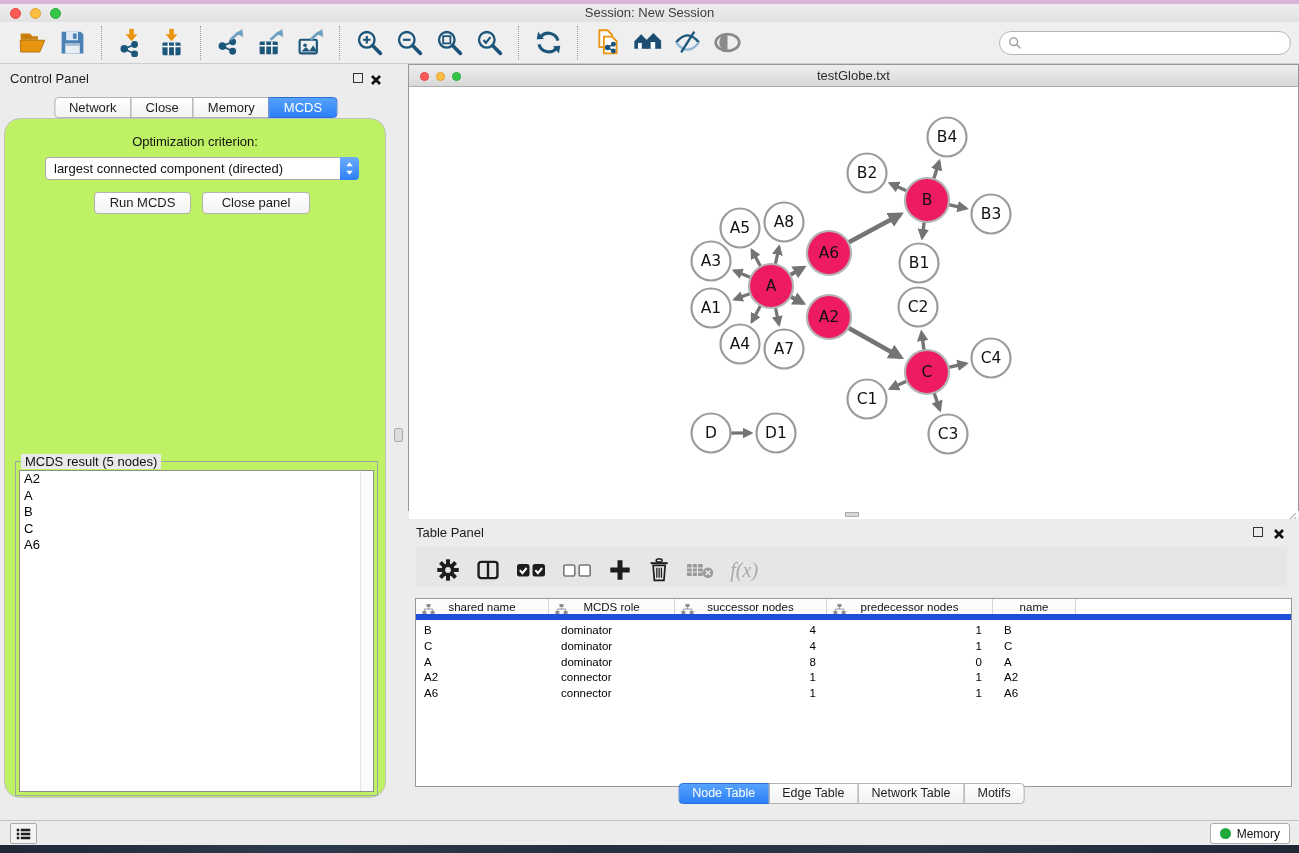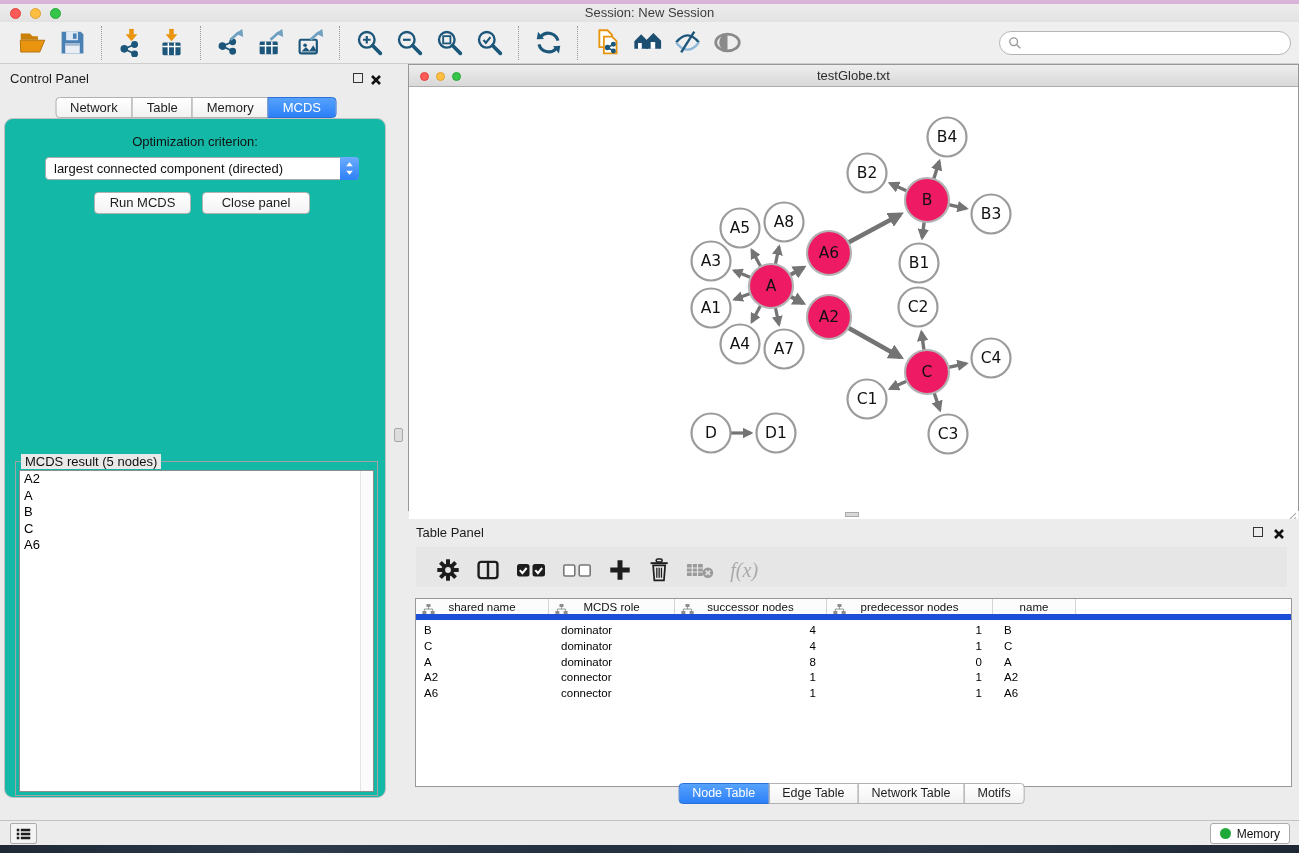--- a/index.html
+++ b/index.html
@@ -39,22 +39,22 @@
   #control-panel .float-btn { right:28px; } #control-panel .close-btn { right:9px; }
 
   .seg-row { position:absolute; display:flex; }
   #cp-tabs { left:50%; transform:translateX(-50%); top:33px; }
   .seg { height:21px; line-height:19px; padding:0 14px; background:linear-gradient(#ffffff,#f2f2f2);
     border:1px solid #b2b2b2; margin-left:-1px; font-size:13px; color:#1d1d1d; white-space:nowrap; }
   .seg:first-child { border-radius:4px 0 0 4px; margin-left:0; }
   .seg:last-child { border-radius:0 4px 4px 0; }
   .seg.active { background:linear-gradient(#56a2fd,#2c80f7); border-color:#2a70d8; color:#fff; }
 
-  #cp-box { position:absolute; left:4px; right:5px; top:54px; bottom:22px; background:#14b8a6;
-    border:1px solid #c2c2c2; border-radius:9px; }
+  #cp-box { position:absolute; left:4px; right:5px; top:54px; bottom:22px; background:#bef264;
+    border:1px solid #c2c2c2; border-radius:16px; }
   #opt-label { position:absolute; left:0; right:0; top:15px; text-align:center; font-size:13px; color:#111; }
   #criterion { position:absolute; left:40px; top:38px; width:314px; height:23px; background:#fff;
     border:1px solid #ababab; border-radius:4px; display:flex; align-items:center; }
   #criterion .val { flex:1; font-size:13px; color:#111; padding-left:8px; white-space:nowrap; overflow:hidden; }
   #criterion .stepper { width:19px; height:23px; margin:-1px -1px -1px 0; border-radius:0 4px 4px 0;
     background:linear-gradient(#6cacfd,#2d80f7); display:flex; align-items:center; justify-content:center; }
   #criterion .stepper svg { width:9px; height:15px; }
   .cp-btn { position:absolute; top:73px; height:22px; background:linear-gradient(#ffffff,#f3f3f3);
     border:1px solid #b2b2b2; border-radius:4px; font-size:13px; color:#1d1d1d; text-align:center; line-height:20px; }
   #run-btn { left:89px; width:97px; }
@@ -298,21 +298,21 @@
       <span class="ptitle">Control Panel</span>
       <span class="float-btn"></span>
       <span class="close-btn">
         <svg viewBox="0 0 12 12">
             <path d="M2 2L10 10M10 2L2 10" stroke="#111" stroke-width="2.6"></path>
           </svg>
       </span>
     </div>
     <div class="seg-row" id="cp-tabs">
         <span class="seg">Network</span>
-        <span class="seg">Table</span>
+        <span class="seg">Close</span>
         <span class="seg">Memory</span>
         <span class="seg active">MCDS</span>
       </div>
     <div id="cp-box">
       <div id="opt-label">Optimization criterion:</div>
       <div id="criterion">
         <span class="val">largest connected component (directed)</span>
         <span class="stepper">
           <svg viewBox="0 0 10 16" fill="#fff">
               <path d="M5 1l3.6 4.6H1.4z"></path>

